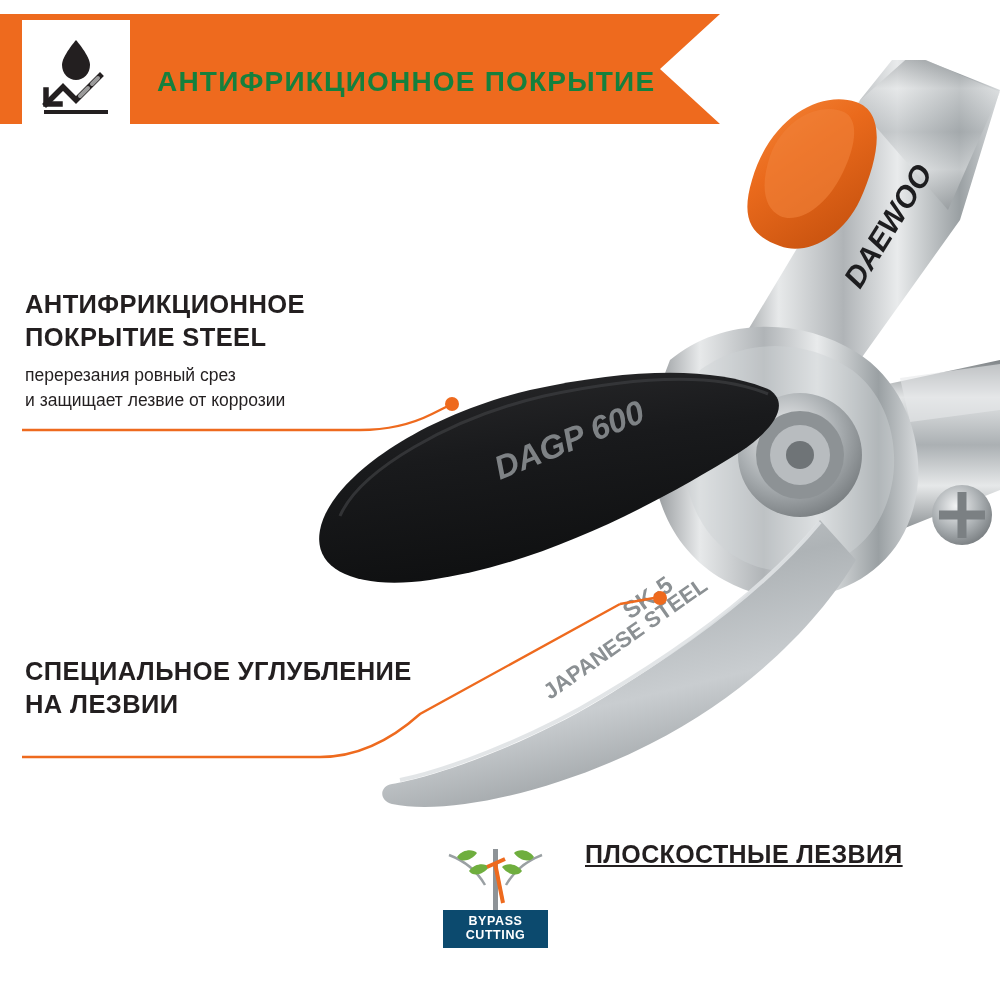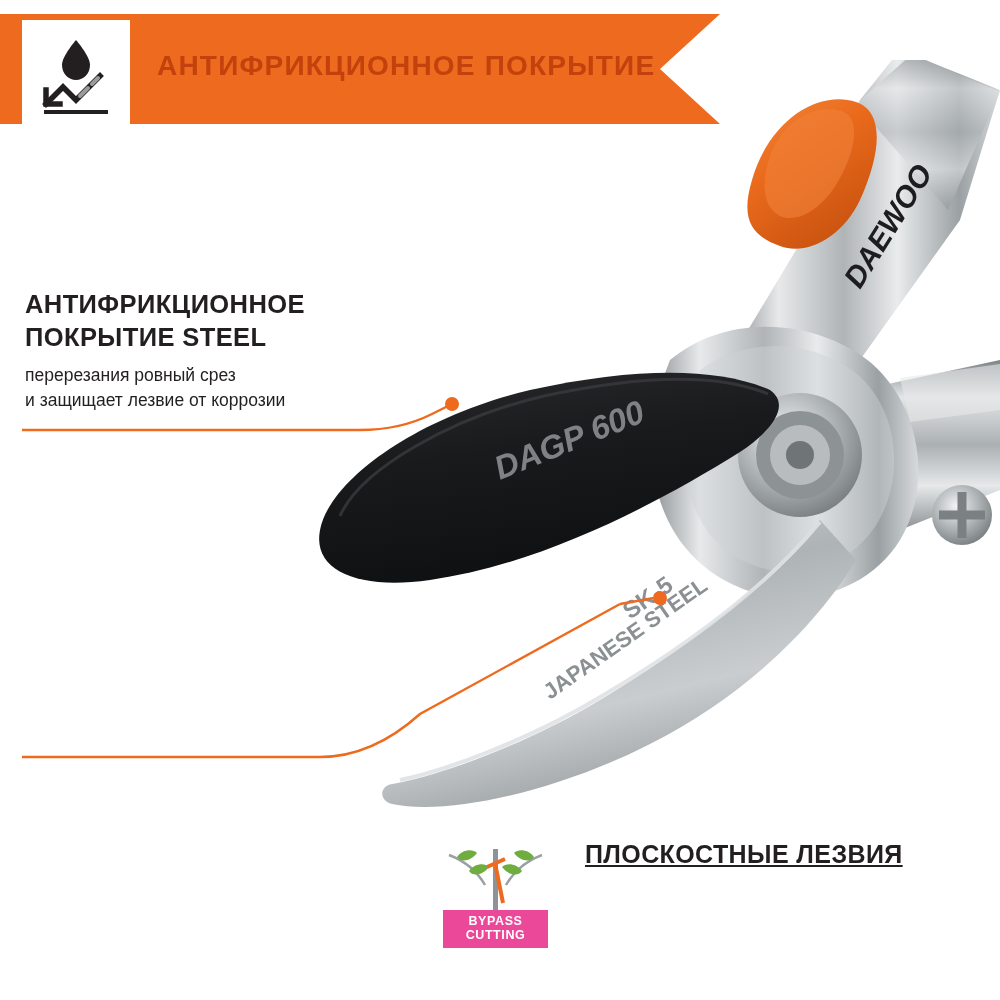--- a/index.html
+++ b/index.html
@@ -29,24 +29,24 @@
   .banner-bg {
     position: absolute;
     left: 0;
     top: 0;
     width: 100%;
     height: 100%;
   }
   .banner-title {
     position: absolute;
     left: 157px;
-    top: 36px;
+    top: 52px;
     font-size: 28px;
     letter-spacing: 1.2px;
-    color: #c2410c;
+    color: #15803d;
     font-weight: bold;
     white-space: nowrap;
   }
   .banner-icon-box {
     position: absolute;
     left: 22px;
     top: 20px;
     width: 108px;
     height: 108px;
     background: #ffffff;
@@ -117,21 +117,21 @@
     left: 443px;
     top: 843px;
     width: 105px;
     height: 105px;
   }
   .bypass-label {
     position: absolute;
     left: 0;
     bottom: 0;
     width: 105px;
-    background: #ec4899;
+    background: #0c4a6e;
     color: #ffffff;
     font-size: 12.5px;
     font-weight: bold;
     letter-spacing: 0.6px;
     text-align: center;
     line-height: 1.18;
     padding: 4px 0 5px 0;
     box-sizing: border-box;
     white-space: pre-line;
   }
@@ -262,20 +262,22 @@
   </svg>
 
   <div id="callout-ptfe">
     <div class="callout-title">АНТИФРИКЦИОННОЕ
 ПОКРЫТИЕ STEEL</div>
     <div class="callout-sub">перерезания ровный срез
 и защищает лезвие от коррозии</div>
   </div>
 
   <div id="callout-notch">
+    <div class="callout-title">СПЕЦИАЛЬНОЕ УГЛУБЛЕНИЕ
+НА ЛЕЗВИИ</div>
   </div>
 
   <div class="bypass-badge">
     <svg width="105" height="78" viewBox="0 0 105 78">
 
       <path d="M6 12 C22 18 34 28 42 42" fill="none" stroke="#9aa0a3" stroke-width="2.5"></path>
       <path d="M14 14 C20 6 30 6 34 10 C28 18 18 20 14 14 Z" fill="#6fae3e"></path>
       <path d="M26 28 C32 20 42 20 46 24 C40 32 30 34 26 28 Z" fill="#6fae3e"></path>
 
       <path d="M99 12 C83 18 71 28 63 42" fill="none" stroke="#9aa0a3" stroke-width="2.5"></path>

